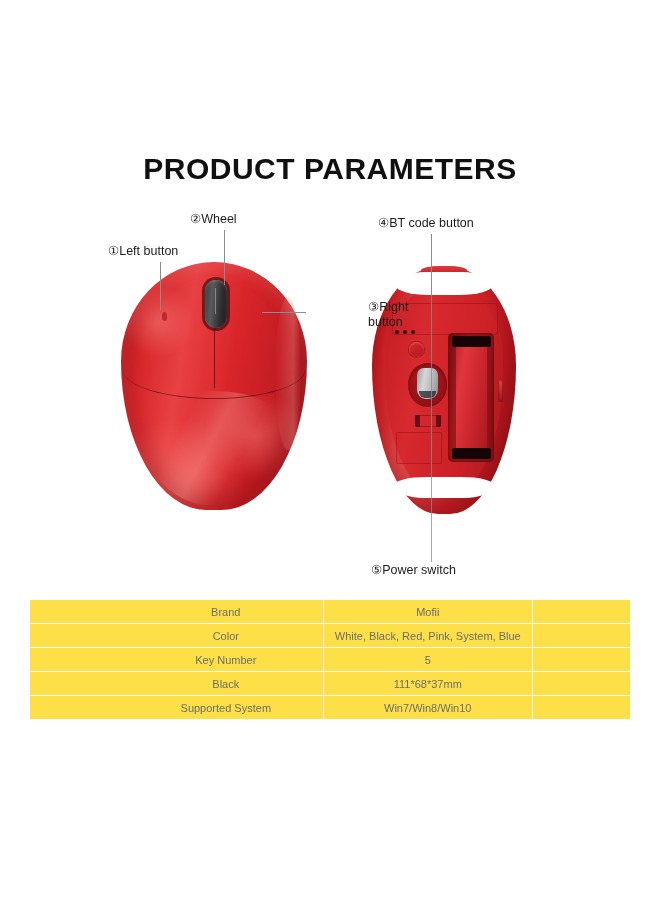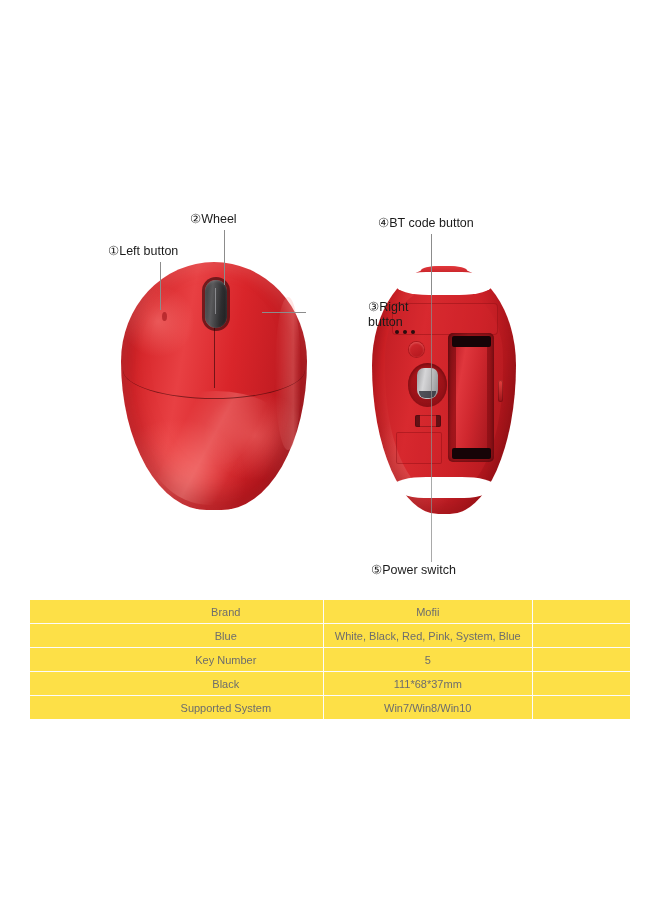--- a/index.html
+++ b/index.html
@@ -370,20 +370,21 @@
   .spec-table td.c-pad  { width: 100px; }
   .spec-table td.c-key  { width: 196px; border-right: 1px solid #fbfbfb; }
   .spec-table td.c-val  { width: 210px; border-right: 1px solid #fbfbfb; }
   .spec-table td.c-end  { width: 98px; }
 </style>
 </head>
 <body>
 
 <div id="page">
 
+  <div class="title">PRODUCT PARAMETERS</div>
 
   <div class="mouse-top">
     <div class="mt-body"></div>
     <div class="mt-gloss"></div>
     <div class="mt-sheen-r"></div>
     <div class="mt-split-h"></div>
     <div class="mt-split-v"></div>
     <div class="mt-wheel"></div>
     <div class="mt-dimple"></div>
   </div>
@@ -430,21 +431,21 @@
   <table class="spec-table">
     <tbody>
       <tr>
         <td class="c-pad"></td>
         <td class="c-key">Brand</td>
         <td class="c-val">Mofii</td>
         <td class="c-end"></td>
       </tr>
       <tr>
         <td class="c-pad"></td>
-        <td class="c-key">Blue</td>
+        <td class="c-key">Color</td>
         <td class="c-val">White, Black, Red, Pink, System, Blue</td>
         <td class="c-end"></td>
       </tr>
       <tr>
         <td class="c-pad"></td>
         <td class="c-key">Key Number</td>
         <td class="c-val">5</td>
         <td class="c-end"></td>
       </tr>
       <tr>

